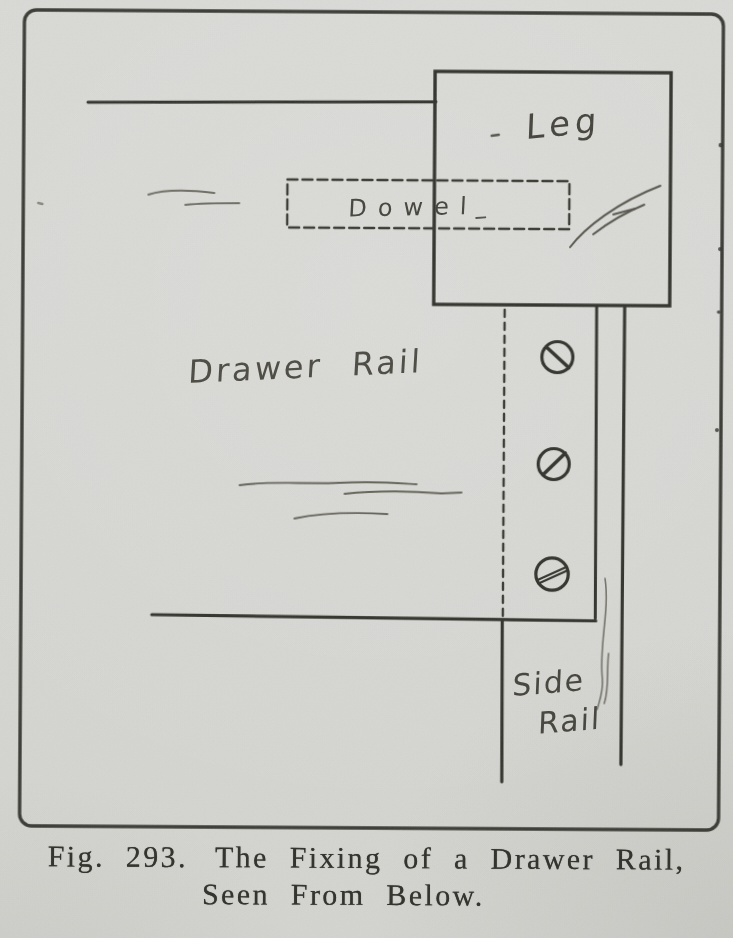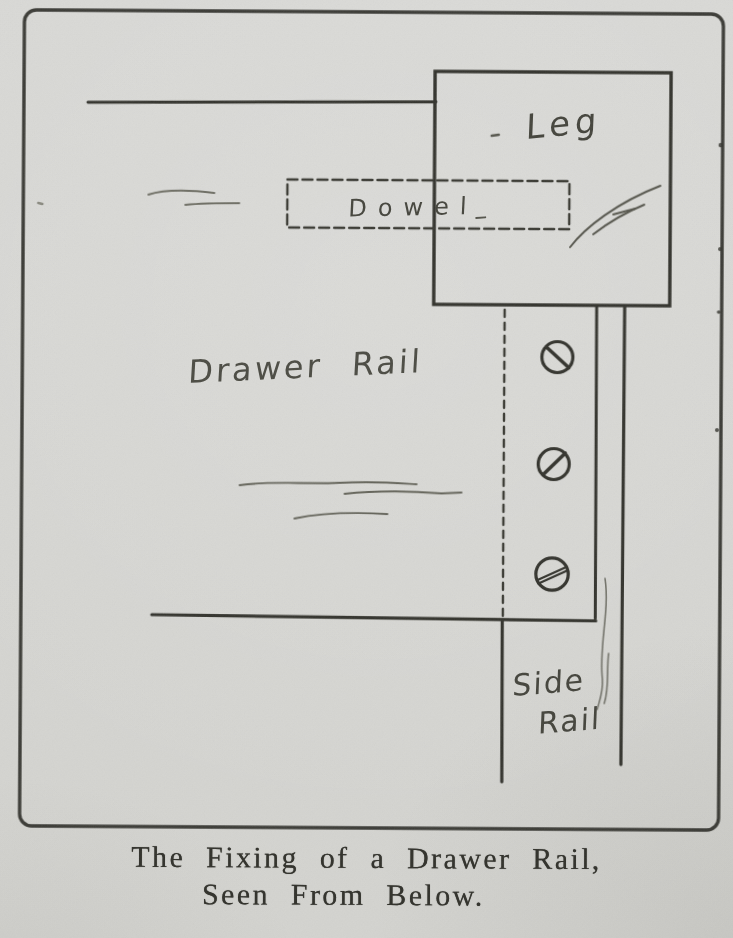--- a/index.html
+++ b/index.html
@@ -125,20 +125,21 @@
     <div class="hand leg-label">Leg</div>
     <div class="hand dowel-label">Dowel</div>
     <div class="dowel-dash"></div>
     <div class="hand drawer-rail-label">Drawer Rail</div>
     <div class="hand side-label">Side</div>
     <div class="hand rail-label">Rail</div>
   </div>
 
   <div id="caption">
     <div class="cap-row1">
+      <span>Fig. 293.</span>
       <span>The Fixing of a Drawer Rail,</span>
     </div>
     <div class="cap-row2">Seen From Below.</div>
   </div>
 
   <svg id="grain">
     <filter id="noiseF">
       <feTurbulence type="fractalNoise" baseFrequency="0.9" numOctaves="2" stitchTiles="stitch"></feTurbulence>
       <feColorMatrix type="saturate" values="0"></feColorMatrix>
     </filter>

